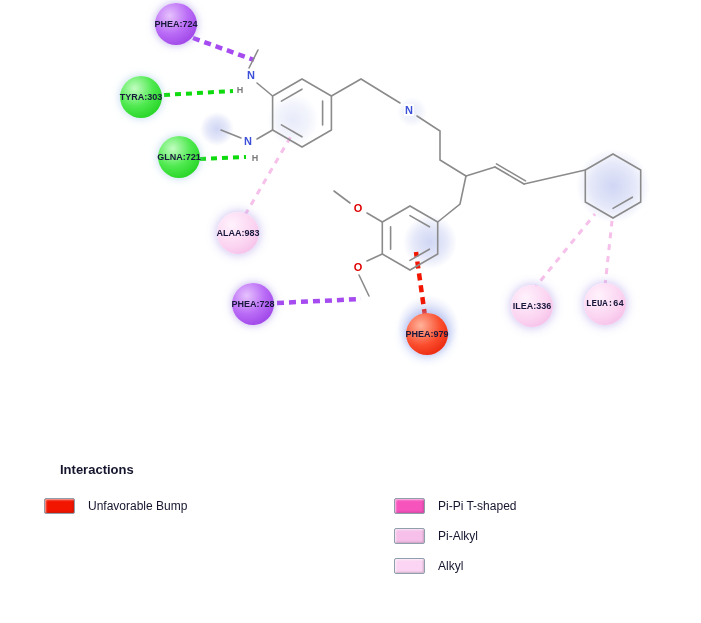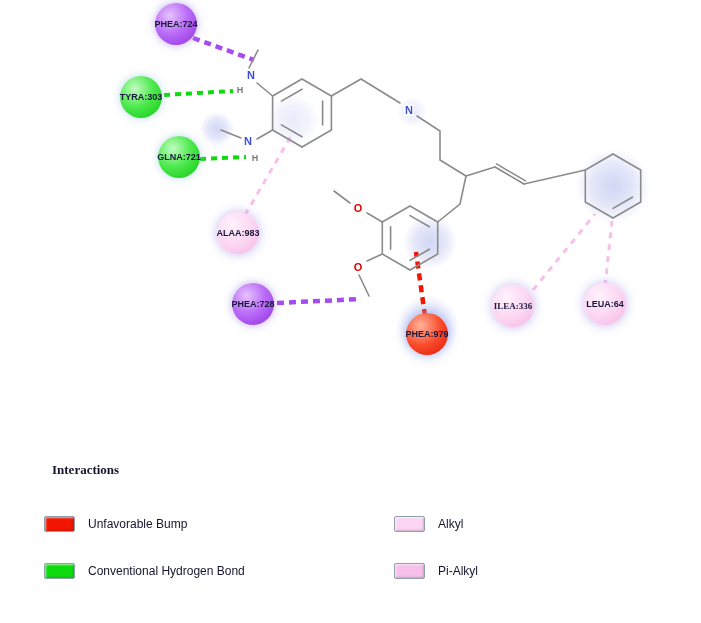--- a/index.html
+++ b/index.html
@@ -42,25 +42,25 @@
     background: radial-gradient(circle at 35% 30%, #fff2fc 0%, #fbd4f1 55%, #f2b2e2 100%);
     box-shadow: 0 0 11px rgba(186,170,236,.85);
     text-align: right;
   }
   .res-unfavorable_bump {
     background: radial-gradient(circle at 35% 30%, #ffb39b 0%, #fa4c2c 50%, #df1200 100%);
     box-shadow: 0 0 12px rgba(150,170,240,.95);
   }
 
   .legend { position: absolute; left: 44px; top: 462px; width: 650px; }
-  .legend-title { font-size: 13px; font-weight: bold; color: #15152e; margin: 0 0 20px 8px; font-family: Liberation Serif, serif; }
+  .legend-title { font-size: 13px; font-weight: bold; color: #15152e; margin: 0 0 20px 16px; }
   .legend-cols { display: flex; }
   .legend-col { display: flex; flex-direction: column; gap: 13px; }
   .legend-col-1 { width: 350px; }
-  .legend-row { display: flex; align-items: center; gap: 13px; height: 17px; margin-top: 17px; }
+  .legend-row { display: flex; align-items: center; gap: 13px; height: 17px; }
   .swatch {
     width: 31px; height: 16px; flex: 0 0 31px;
     border: 1px solid #8fa0ac; border-radius: 2px;
     box-shadow: inset 1px 1px 2px rgba(255,255,255,.65), inset -1px -1px 2px rgba(0,0,0,.18);
   }
   .legend-label { font-size: 12px; color: #15152e; white-space: nowrap; }
 </style>
 </head>
 <body>
 
@@ -155,48 +155,48 @@
         <div>A:983</div>
       </div>
       <div class="residue res-pi_sigma" style="left: 232px; top: 283px;">
         <div>PHE</div>
         <div>A:728</div>
       </div>
       <div class="residue res-unfavorable_bump" style="left: 406px; top: 313px;">
         <div>PHE</div>
         <div>A:979</div>
       </div>
-      <div class="residue res-pi_alkyl" style="left: 492px; top: 285px; font-family: Liberation Serif, serif;">
+      <div class="residue res-pi_alkyl" style="left: 511px; top: 285px;">
         <div>ILE</div>
         <div>A:336</div>
       </div>
-      <div class="residue res-pi_alkyl" style="left: 584px; top: 283px;">
+      <div class="residue res-pi_alkyl" style="left: 584px; top: 283px; font-family: Liberation Mono, monospace;">
         <div>LEU</div>
         <div>A:64</div>
       </div>
     </div>
 </div>
 
 <div class="legend">
   <div class="legend-title">Interactions</div>
   <div class="legend-cols">
     <div class="legend-col legend-col-1" id="legend-col-1">
         <div class="legend-row">
           <span class="swatch" style="background: rgb(242, 21, 0);"></span>
           <span class="legend-label">Unfavorable Bump</span>
         </div>
-        <div class="legend-row">
-          <span class="swatch" style="background: rgb(14, 219, 14);"></span>
-          <span class="legend-label">Conventional Hydrogen Bond</span>
-        </div>
       </div>
     <div class="legend-col legend-col-2" id="legend-col-2">
+        <div class="legend-row">
+          <span class="swatch" style="background: rgb(246, 83, 188);"></span>
+          <span class="legend-label">Pi-Pi T-shaped</span>
+        </div>
+        <div class="legend-row">
+          <span class="swatch" style="background: rgb(246, 192, 234);"></span>
+          <span class="legend-label">Pi-Alkyl</span>
+        </div>
         <div class="legend-row">
           <span class="swatch" style="background: rgb(251, 213, 243);"></span>
           <span class="legend-label">Alkyl</span>
         </div>
-        <div class="legend-row">
-          <span class="swatch" style="background: rgb(246, 192, 234);"></span>
-          <span class="legend-label">Pi-Alkyl</span>
-        </div>
       </div>
   </div>
 </div>
 
 </body></html>

